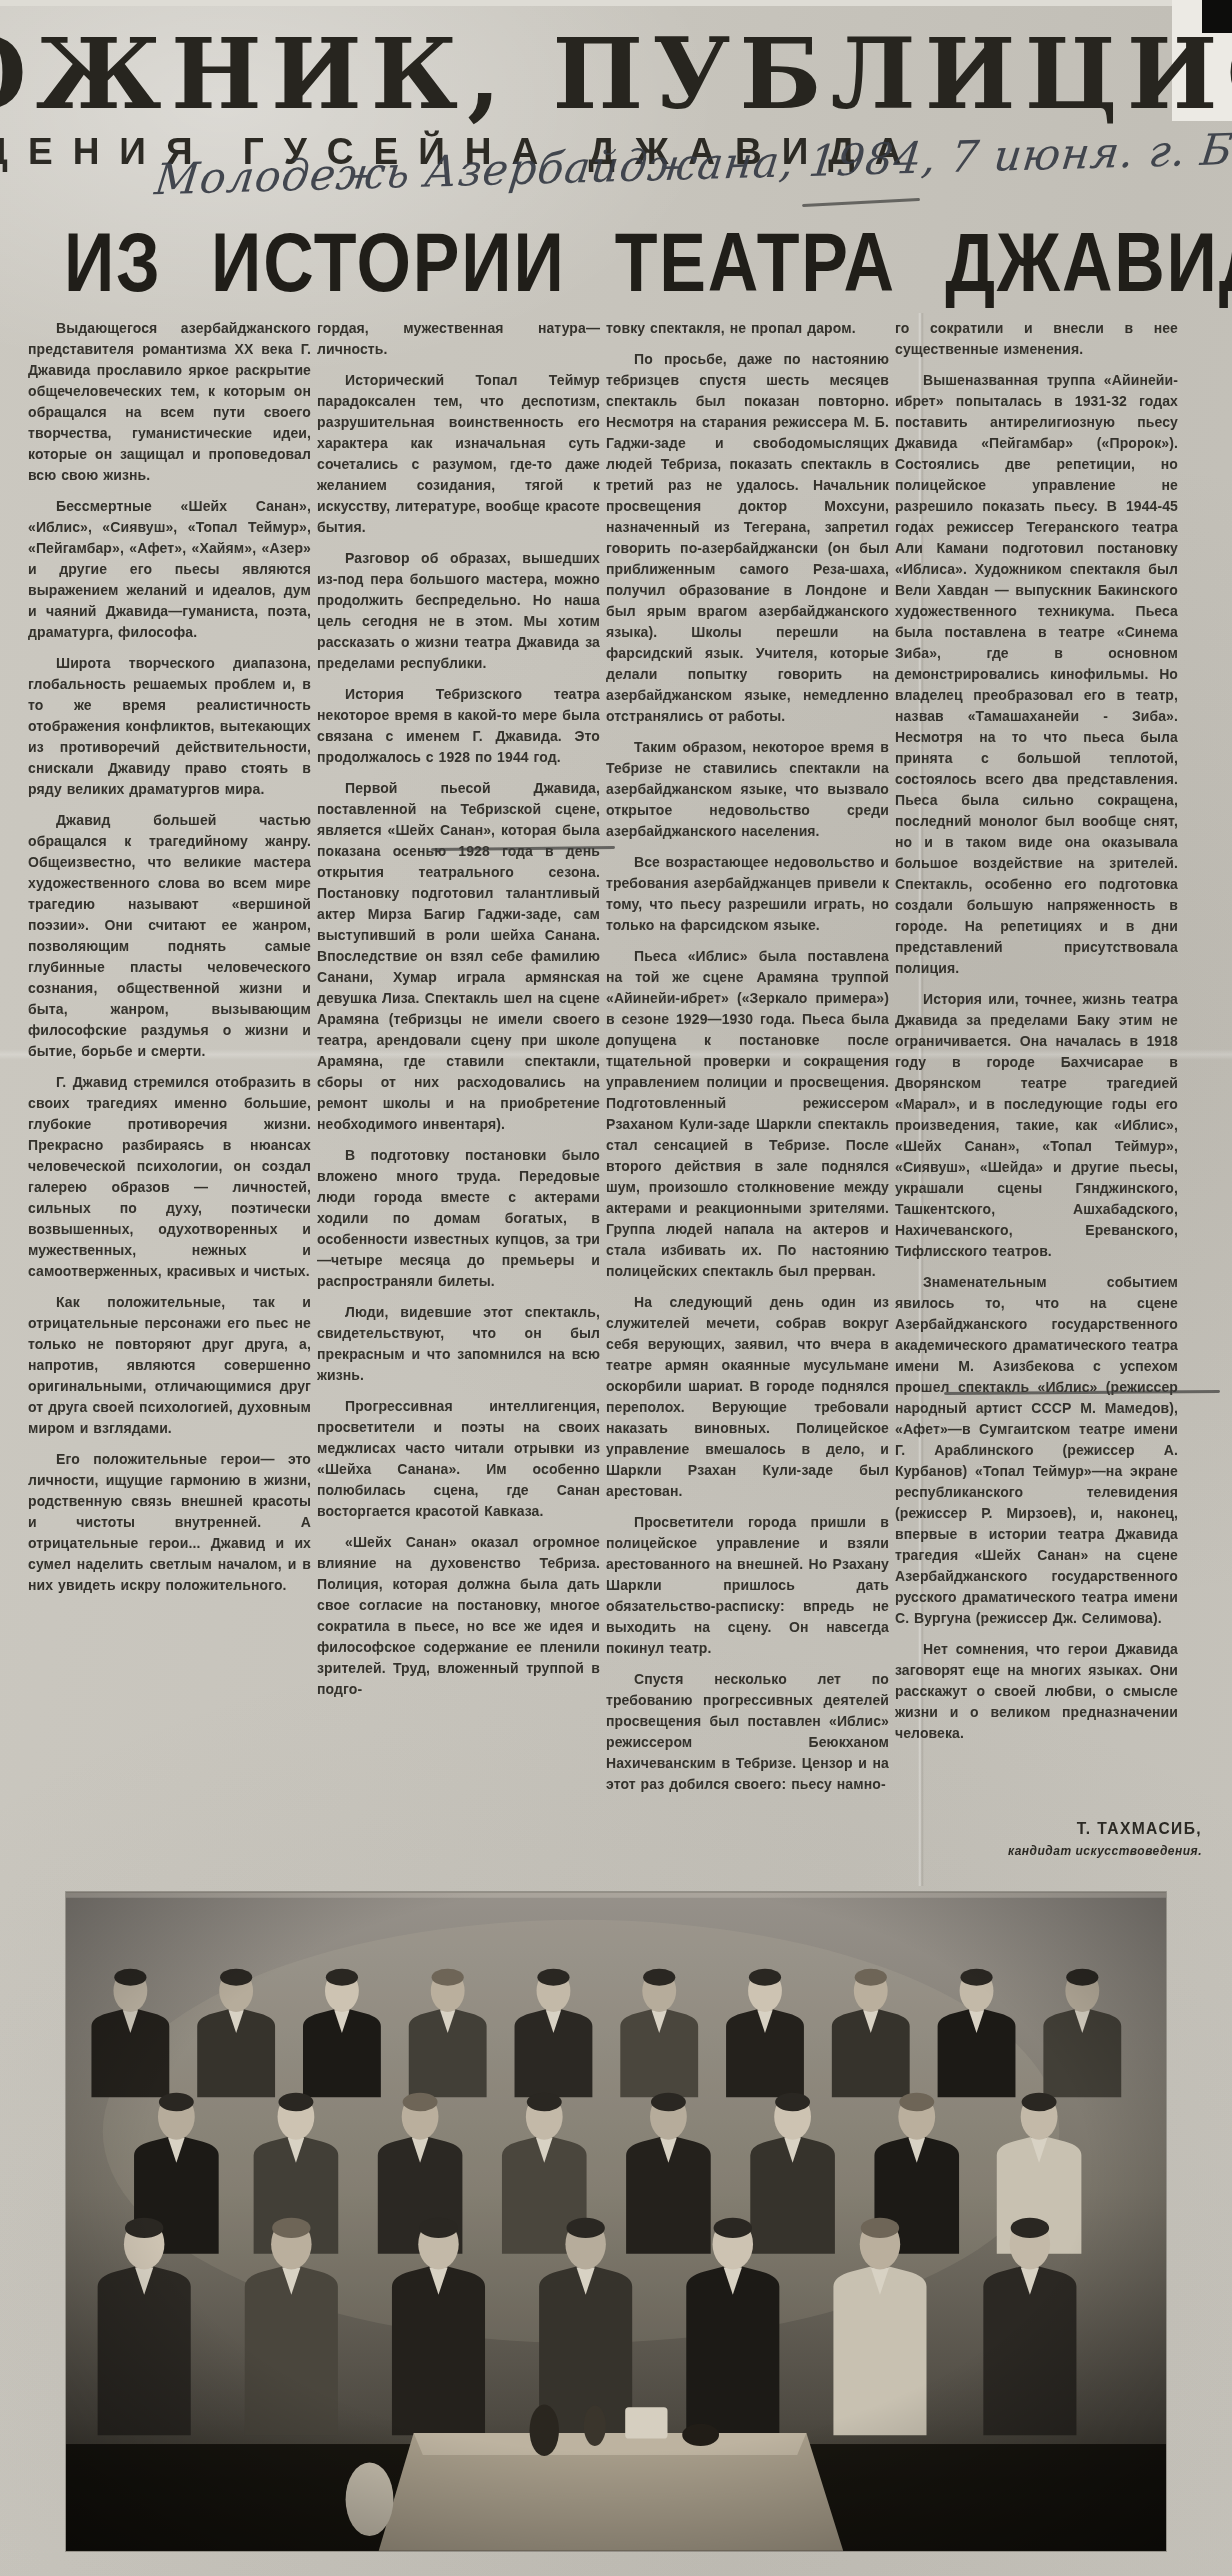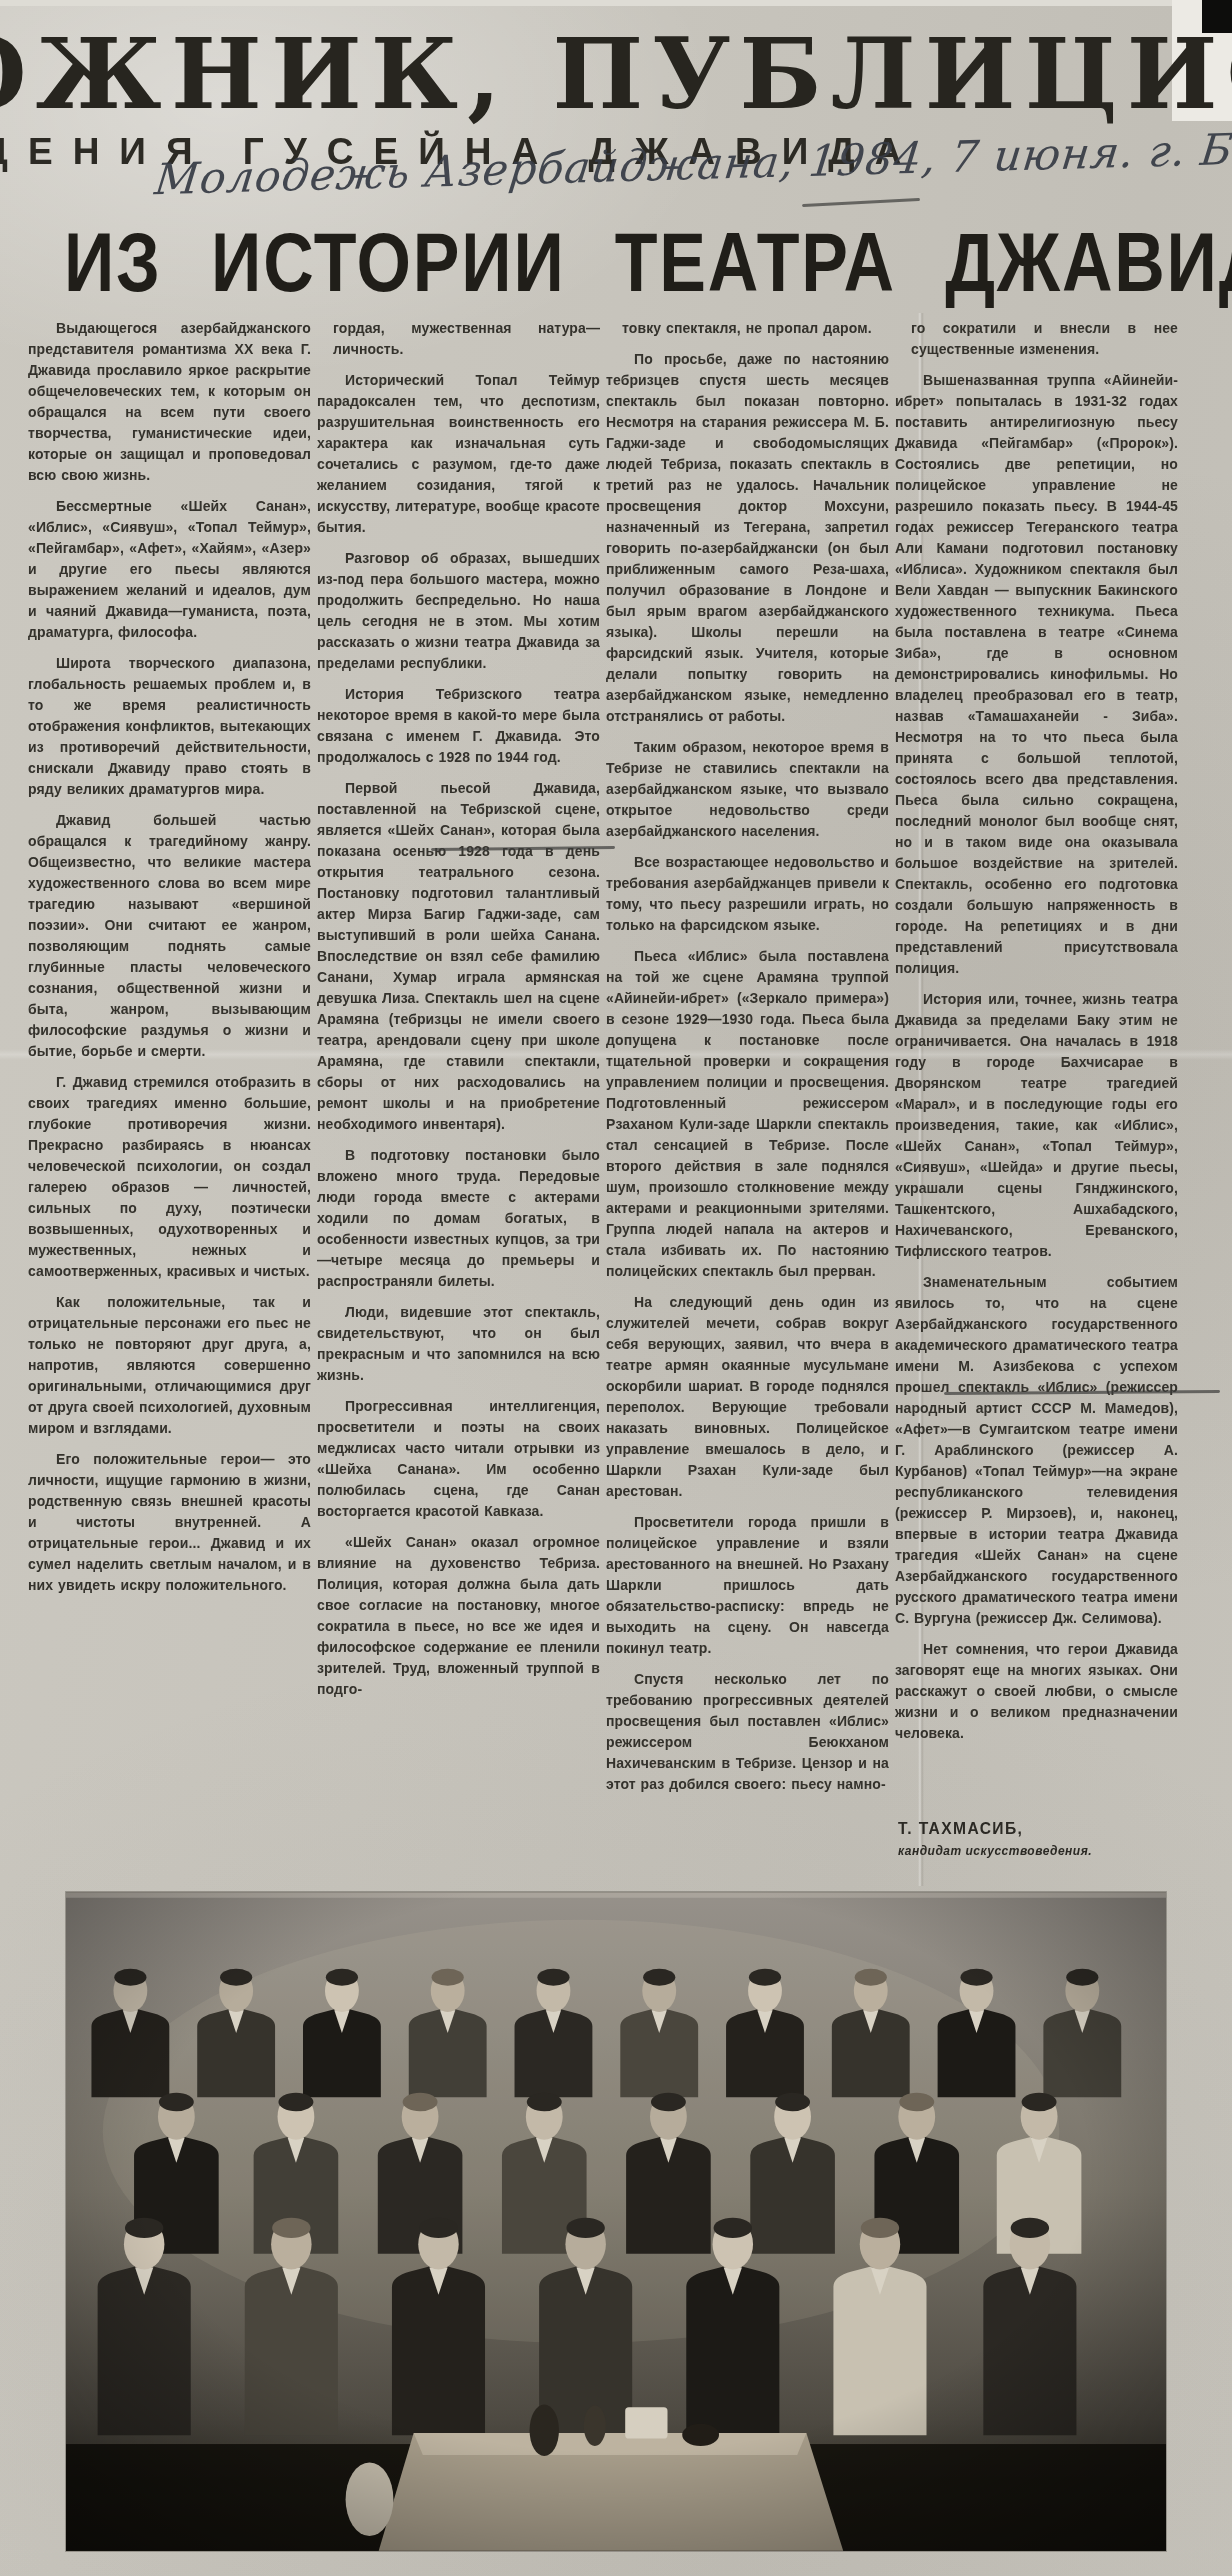--- a/index.html
+++ b/index.html
@@ -49,22 +49,22 @@
   .columns{
     position:absolute;left:28px;top:318px;width:1189px;height:1575px;
     display:flex;gap:6px;overflow:hidden;
   }
   .col{width:283px;overflow:hidden;}
   .col p{
     margin:0 0 10px 0;text-indent:28px;text-align:justify;
     font-size:14px;line-height:21px;font-weight:bold;
     color:#34322c;letter-spacing:0.1px;word-spacing:0.9px;
   }
-  .col p.cont{text-indent:0;margin-left:16px;}
-  .signature{position:absolute;right:31px;top:1820px;width:304px;}
+  .col p.cont{text-indent:0;}
+  .signature{position:absolute;right:31px;top:1820px;width:304px;text-align:right;}
   .sig-author{font-size:15.6px;font-weight:bold;letter-spacing:1.4px;color:#2b2924;}
   .sig-role{font-size:12px;font-weight:bold;color:#2b2924;margin-top:5.5px;letter-spacing:0.5px;font-style:italic;}
   
   .pen-line{position:absolute;height:2.8px;background:#3c3c3a;opacity:.7;border-radius:1.8px;}
   .pen-hand{left:802px;top:201px;width:118px;transform:rotate(-3deg);}
   .pen-col2{left:431px;top:847px;width:184px;transform:rotate(-0.6deg);}
   .pen-col4{left:944px;top:1391px;width:276px;transform:rotate(-0.4deg);}
   
   .photo{
     position:absolute;left:66px;top:1892px;width:1100px;height:659px;

